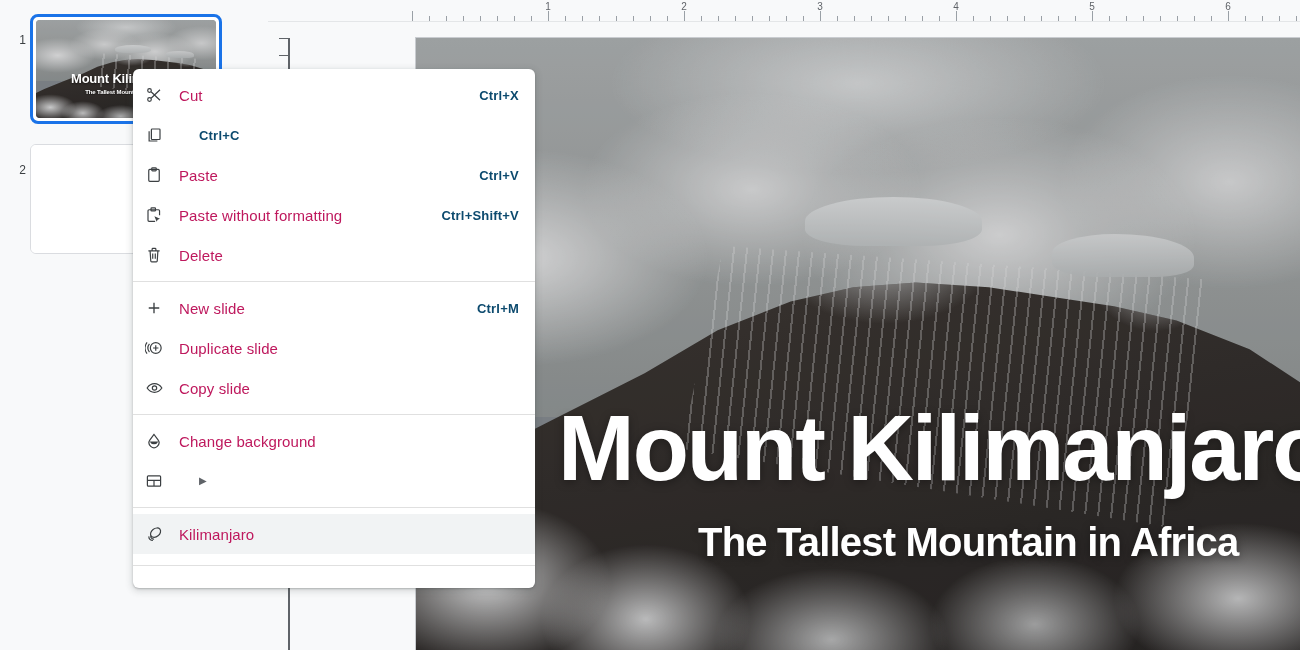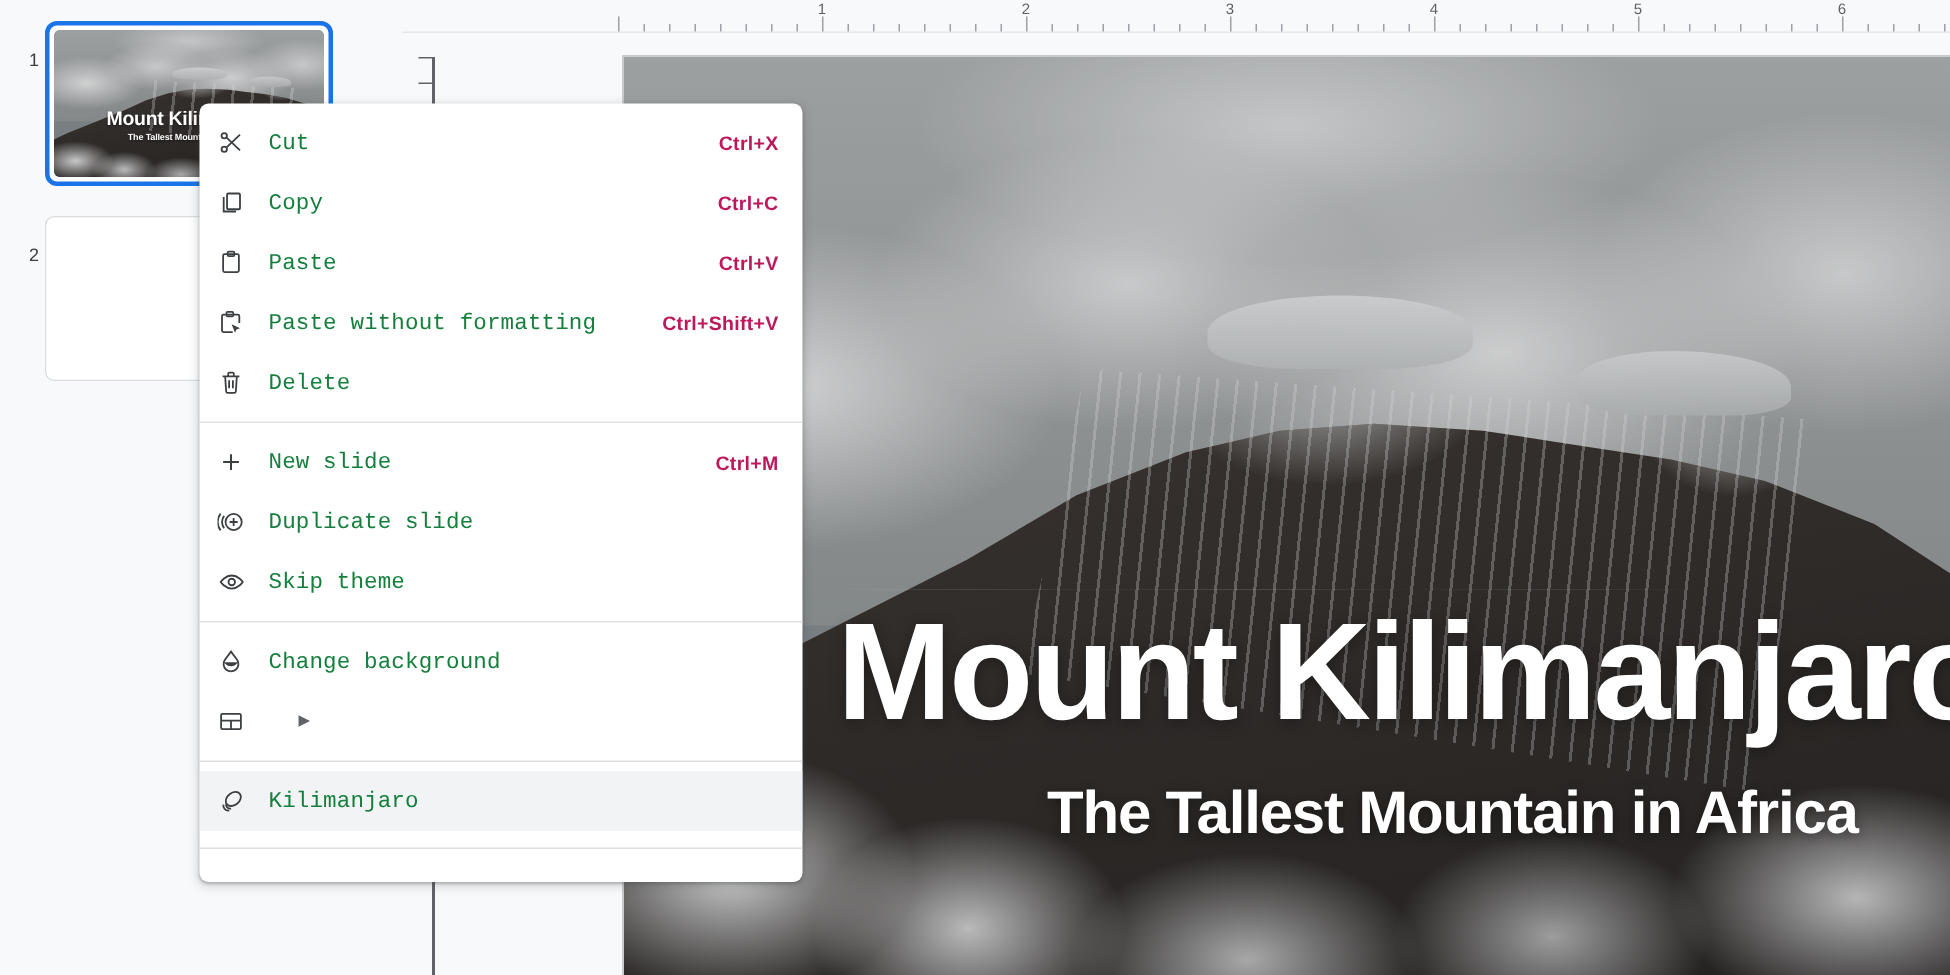--- a/index.html
+++ b/index.html
@@ -145,25 +145,25 @@
     display:flex; align-items:center; height:40px; padding:0 16px 0 12px;
     cursor:default; position:relative;
   }
   .mi:hover, .mi.active { background:#f1f3f4; }
   .mi .ic {
     width:34px; flex:0 0 34px; display:flex; align-items:center; justify-content:flex-start;
     color:#3c4043;
   }
   .mi .ic svg { display:block; }
   .mi .lab {
-    flex:1 1 auto; font-size:15px; color:#15803d; line-height:1;
-    white-space:nowrap; letter-spacing:.1px;font-family:Liberation Mono, monospace;
+    flex:1 1 auto; font-size:15px; color:#be185d; line-height:1;
+    white-space:nowrap; letter-spacing:.1px;
   }
   .mi .sc {
-    flex:0 0 auto; font-size:13px; color:#be185d; font-weight:bold;
+    flex:0 0 auto; font-size:13px; color:#0c4a6e; font-weight:bold;
     letter-spacing:.2px; padding-left:20px;
   }
   .mi .arrow { flex:0 0 auto; color:#5f6368; font-size:10px; line-height:1; padding-left:20px; }
   .menu-sep { height:1px; background:#e0e0e0; margin:6px 0; }
   .menu-sep.tight { margin:0; }
 </style>
 </head>
 <body>
 
 <div id="root">
@@ -298,21 +298,20 @@
         <span class="lab">Cut</span>
         <span class="sc">Ctrl+X</span>
       </div>
       <div class="mi">
         <span class="ic">
           <svg width="18" height="18" viewBox="0 0 24 24" fill="none" stroke="currentColor" stroke-width="1.6">
             <rect x="8.5" y="4" width="11.5" height="14" rx="1"></rect>
             <path d="M5.5 7v13h11"></path>
           </svg>
         </span>
-        <span class="lab">Copy</span>
         <span class="sc">Ctrl+C</span>
       </div>
       <div class="mi">
         <span class="ic">
           <svg width="18" height="18" viewBox="0 0 24 24" fill="none" stroke="currentColor" stroke-width="1.6">
             <rect x="5" y="4.5" width="14" height="16" rx="1.4"></rect>
             <rect x="9" y="2.4" width="6" height="4" rx="1"></rect>
           </svg>
         </span>
         <span class="lab">Paste</span>
@@ -361,21 +360,21 @@
         </span>
         <span class="lab">Duplicate slide</span>
       </div>
       <div class="mi">
         <span class="ic">
           <svg width="19" height="18" viewBox="0 0 24 24" fill="none" stroke="currentColor" stroke-width="1.6">
             <path d="M2.2 12S6 6.2 12 6.2 21.8 12 21.8 12 18 17.8 12 17.8 2.2 12 2.2 12Z"></path>
             <circle cx="12" cy="12" r="2.9"></circle>
           </svg>
         </span>
-        <span class="lab">Skip theme</span>
+        <span class="lab">Copy slide</span>
       </div>
       <div class="menu-sep"></div>
       <div class="mi">
         <span class="ic">
           <svg width="18" height="18" viewBox="0 0 24 24" fill="none" stroke="currentColor" stroke-width="1.6">
             <path d="M12 3.2 6.6 10.4a6.6 6.6 0 1 0 10.8 0Z"></path>
             <path d="M6.1 12.6a6.6 6.6 0 0 0 11.8 0Z" fill="currentColor" stroke="none"></path>
           </svg>
         </span>
         <span class="lab">Change background</span>

